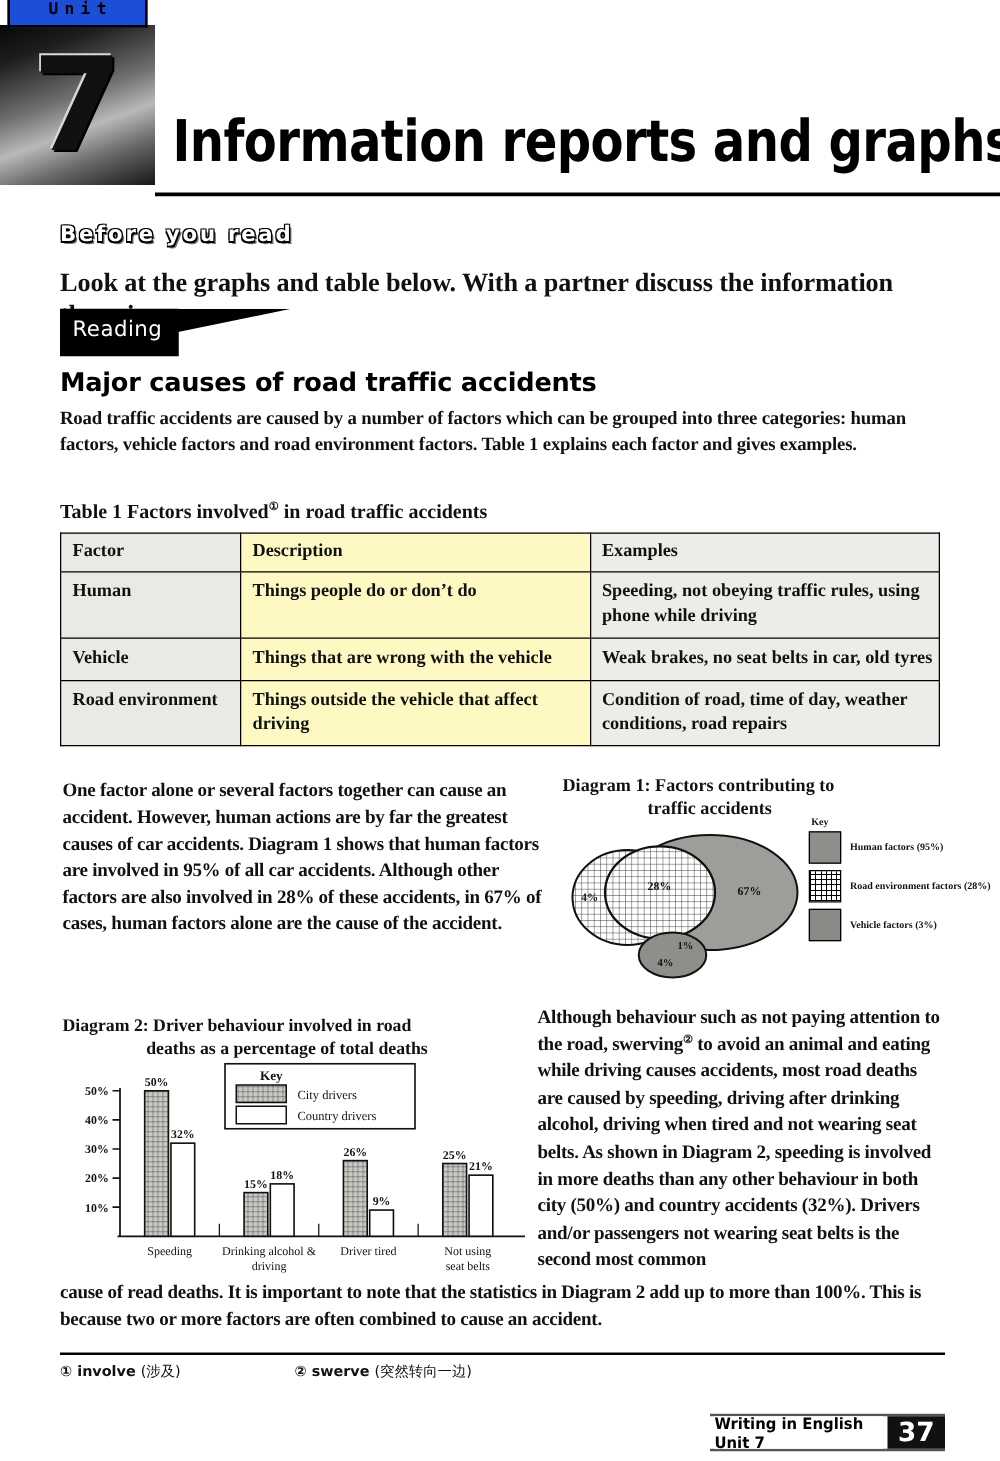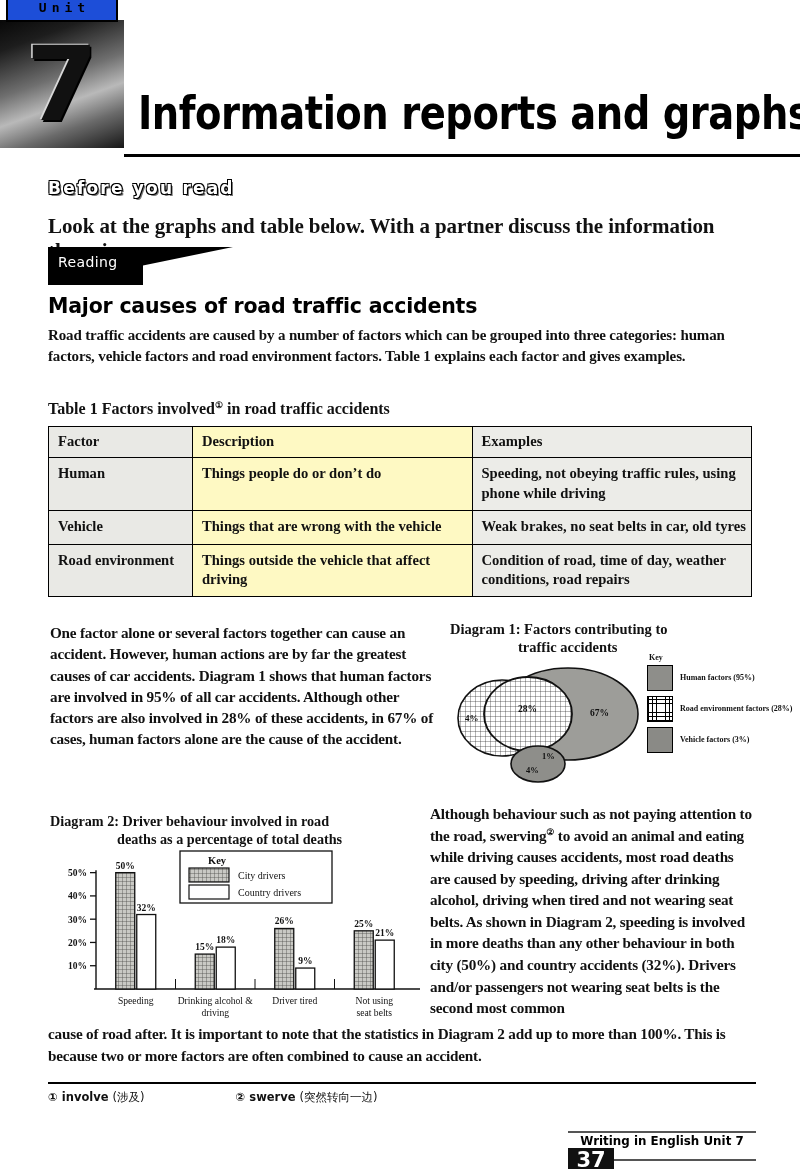--- a/index.html
+++ b/index.html
@@ -125,21 +125,21 @@
   #reading-pennant-body {
     position: absolute;
     left: 0; top: 0;
     width: 95px; height: 38px;
     background: #000;
   }
   #reading-label {
     position: absolute;
     left: 10px; top: 7px;
     font-family: "DejaVu Sans", sans-serif;
-    font-size: 14px;
+    font-size: 17px;
     color: #fff;
     letter-spacing: 0.4px;
   }
 
   
   #section-heading {
     position: absolute;
     left: 48px; top: 294px;
     font-family: "DejaVu Sans", sans-serif;
     font-size: 20.5px;
@@ -319,21 +319,20 @@
   .fn-gloss { font-weight: normal; }
 
   
   #footer {
     position: absolute;
     left: 568px; top: 1131px;
     width: 188px; height: 26px;
     display: flex;
     border-top: 2px solid #555;
     border-bottom: 2px solid #555;
-    flex-direction: column;
   }
   #footer-label {
     flex: 1;
     background: #ffffff;
     color: #000;
     font-family: "DejaVu Sans", sans-serif;
     font-size: 12.5px;
     font-weight: bold;
     display: flex;
     align-items: center;
@@ -516,21 +515,21 @@
         <rect x="139" y="19" width="40" height="14" fill="url(#barpat)" stroke="#111" stroke-width="1.2"></rect>
         <text x="188" y="30" font-size="10" text-anchor="start" font-weight="normal" fill="#111">City drivers</text>
         <rect x="139" y="36" width="40" height="14" fill="#ffffff" stroke="#111" stroke-width="1.2"></rect>
         <text x="188" y="47" font-size="10" text-anchor="start" font-weight="normal" fill="#111">Country drivers</text>
       </g>
   </svg>
 </div>
 
 <div id="para-right"><span>Although behaviour such as not paying attention to the road, swerving</span><sup style="font-size: 9px;">②</sup><span> to avoid an animal and eating while driving causes accidents, most road deaths are caused by speeding, driving after drinking </span><b style="font-weight: 900;">alcohol</b><span>, driving when tired and not wearing seat belts. As shown in Diagram 2, speeding is involved in more deaths than any other behaviour in both city (50%) and country accidents (32%). Drivers and/or passengers not wearing seat belts is the second most common</span></div>
 
-<div id="para-bottom"><span>cause of road after. It is important to note that the </span><b style="font-weight: 900;">statistics</b><span> in Diagram 2 add up to more than 100%. This is because two or more factors are often combined to cause an accident.</span></div>
+<div id="para-bottom"><span>cause of read deaths. It is important to note that the </span><b style="font-weight: 900;">statistics</b><span> in Diagram 2 add up to more than 100%. This is because two or more factors are often combined to cause an accident.</span></div>
 
 <div id="footnote-rule"></div>
 <div id="footnotes">
   <span class="fn" id="fn1">
     <span>①</span>
     <span>involve</span>
     <span class="fn-gloss">(涉及)</span>
   </span>
   <span class="fn" id="fn2">
     <span>②</span>

